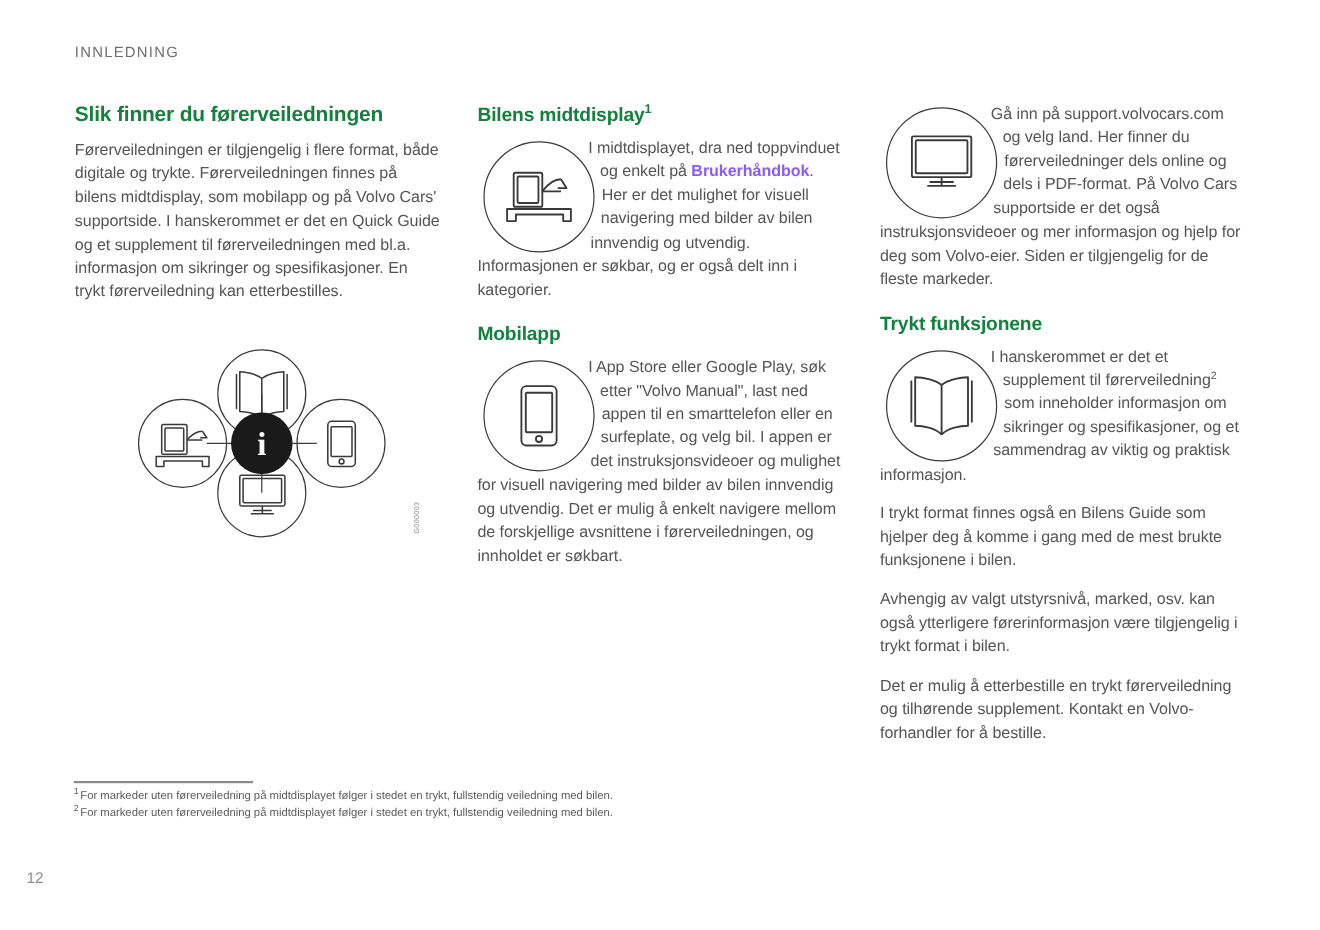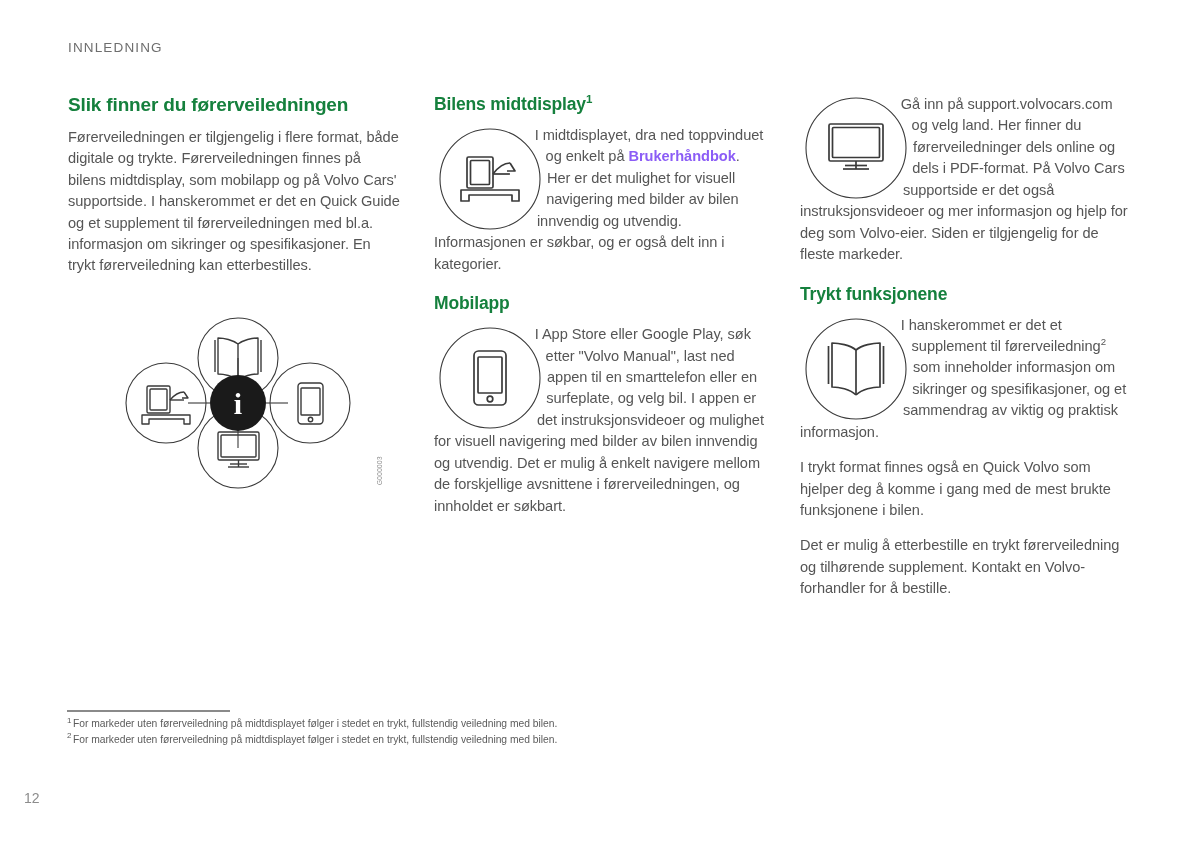--- a/index.html
+++ b/index.html
@@ -279,22 +279,23 @@
             <path d="M52 33 C58 28 69 26 76 26 L76 70 C69 70 58 72 52 78"></path>
             <line x1="52" y1="33" x2="52" y2="78"></line>
             <path d="M24.5 29 L24.5 67"></path>
             <path d="M79.5 29 L79.5 67"></path>
           </g>
         </svg>
       </div>
       <p class="flowtext"><span>I hanskerommet er det et supplement til førerveiledning</span><sup class="fn">2</sup><span> som inneholder informasjon om sikringer og spesifikasjoner, og et sammendrag av viktig og praktisk informasjon.</span></p>
     </div>
 
-    <p class="body" style="margin-top:14px;">I trykt format finnes også en Quick Volvo som hjelper deg å komme i gang med de mest brukte funksjonene i bilen.</p>
-
+    <p class="body" style="margin-top:14px;">I trykt format finnes også en Bilens Guide som hjelper deg å komme i gang med de mest brukte funksjonene i bilen.</p>
+
+    <p class="body">Avhengig av valgt utstyrsnivå, marked, osv. kan også ytterligere førerinformasjon være tilgjengelig i trykt format i bilen.</p>
 
     <p class="body">Det er mulig å etterbestille en trykt førerveiledning og tilhørende supplement. Kontakt en Volvo-forhandler for å bestille.</p>
   </div>
 
   <div class="footnote-rule"></div>
 
   <div class="footnotes">
     <div class="fn-row"><span class="fn-num">1</span><span>For markeder uten førerveiledning på midtdisplayet følger i stedet en trykt, fullstendig veiledning med bilen.</span></div>
     <div class="fn-row"><span class="fn-num">2</span><span>For markeder uten førerveiledning på midtdisplayet følger i stedet en trykt, fullstendig veiledning med bilen.</span></div>
   </div>

